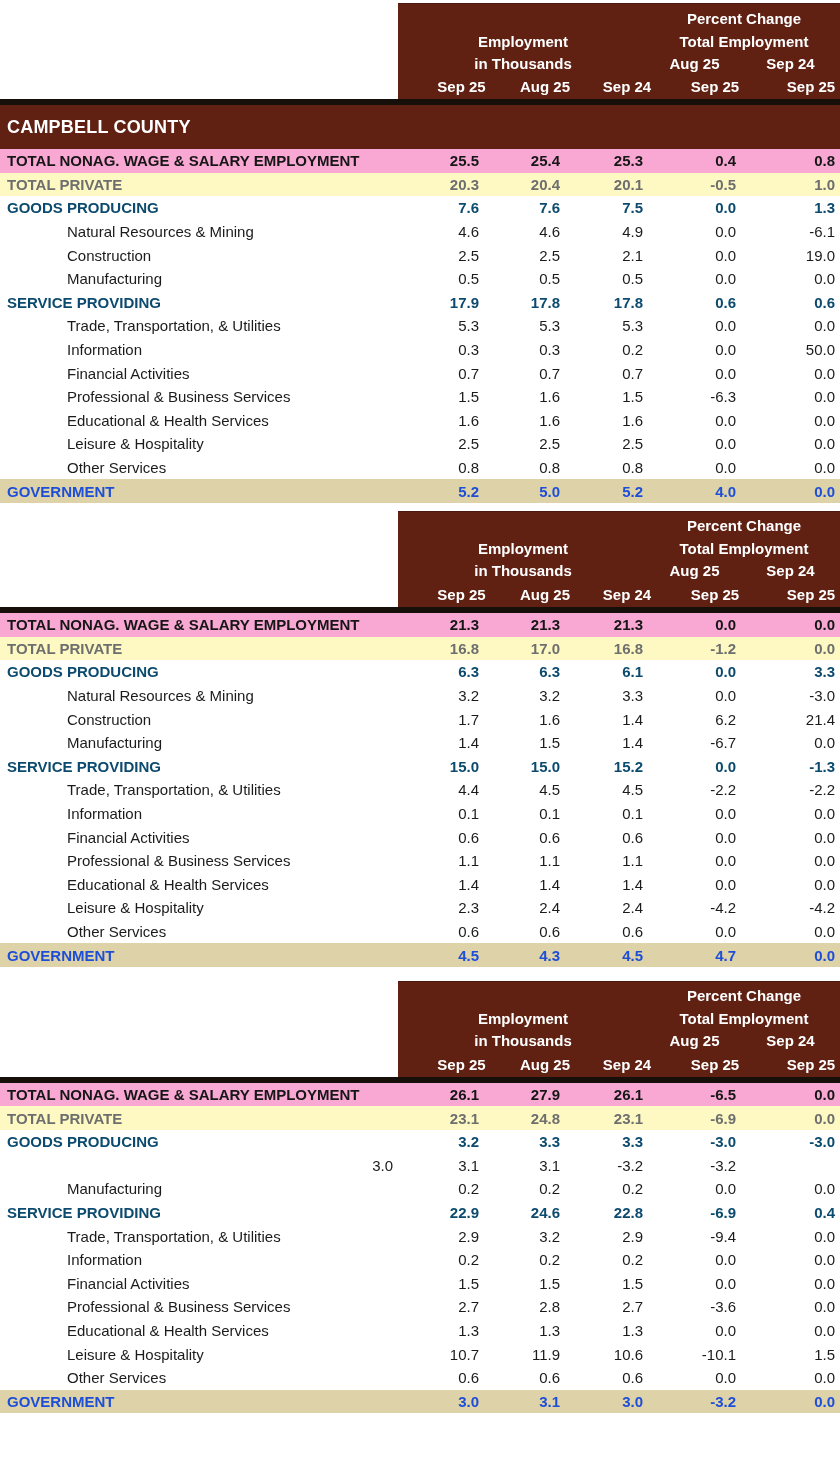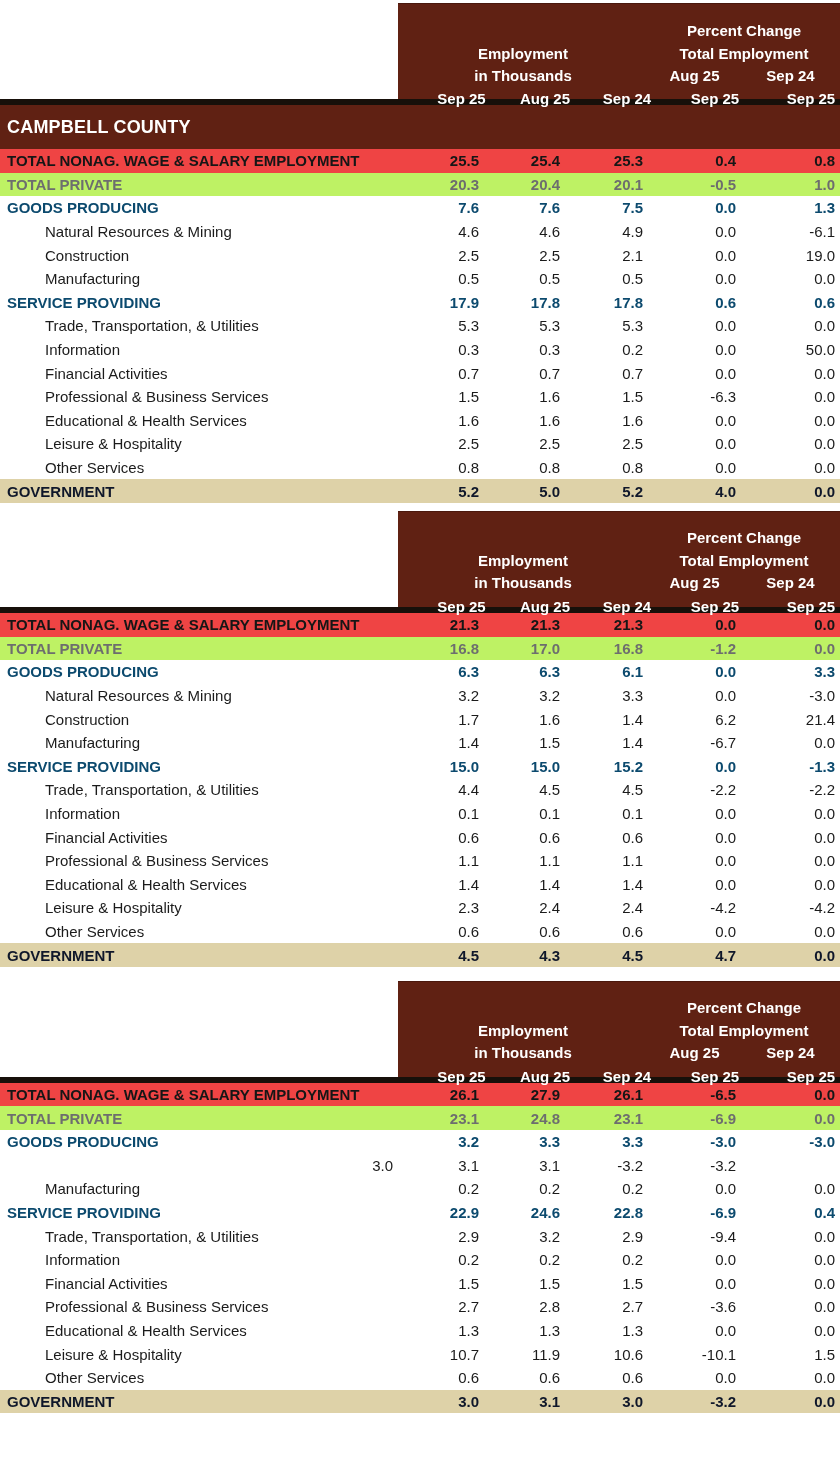--- a/index.html
+++ b/index.html
@@ -23,21 +23,21 @@
     width: 442px;
     height: 96px;
     background: #602113;
     border-top: 1px solid #4a180d;
     color: #ffffff;
     font-weight: 700;
     font-size: 15px;
     display: grid;
     grid-template-columns: 86px 81px 83px 93px 99px;
     grid-template-rows: 24px 22px 22px 25px;
-    padding-top: 14px;
+    padding-top: 2px;
     white-space: nowrap;
   }
   .hc { display: flex; align-items: center; justify-content: center; }
   .c1 { grid-column: 1; } .c2 { grid-column: 2; } .c3 { grid-column: 3; }
   .c4 { grid-column: 4; } .c5 { grid-column: 5; }
   .c13 { grid-column: 1 / 4; } .c45 { grid-column: 4 / 6; }
   .r1 { grid-row: 1; } .r2 { grid-row: 2; } .r3 { grid-row: 3; } .r4 { grid-row: 4; margin-left: 41px; }
 
   .rule { height: 6px; background: #17100a; }
 
@@ -59,27 +59,27 @@
     display: grid;
     grid-template-columns: 398px 86px 81px 83px 93px 99px;
     height: 23.6px;
     align-items: center;
     font-size: 15px;
     white-space: nowrap;
   }
   .row .label { padding-left: 7px; overflow: hidden; }
   .row .val { text-align: right; padding-right: 5px; }
 
-  .style-total      { background: #ef4444; font-weight: 700; color: #161616; }
-  .style-private    { background: #bef264; font-weight: 700; color: #6d6e6e;
+  .style-total      { background: #f9a8d4; font-weight: 700; color: #161616; }
+  .style-private    { background: #fef9c3; font-weight: 700; color: #6d6e6e;
                       box-shadow: 0 1px 0 #c9bd95; }
   .style-section    { background: #ffffff; font-weight: 700; color: #0c4a6e; }
   .style-detail     { background: #ffffff; font-weight: 400; color: #1b1b1b; }
-  .style-detail .label { padding-left: 45px; }
-  .style-government { background: #ded2a8; font-weight: 700; color: #0f172a; }
+  .style-detail .label { padding-left: 67px; }
+  .style-government { background: #ded2a8; font-weight: 700; color: #1d4ed8; }
 </style>
 </head>
 <body>
 
 <div id="report">
   <section class="section">
     <div class="section-header">
       <div class="header-spacer"></div>
       <div class="header-block">
         <div class="hc c45 r1">Percent Change</div>

